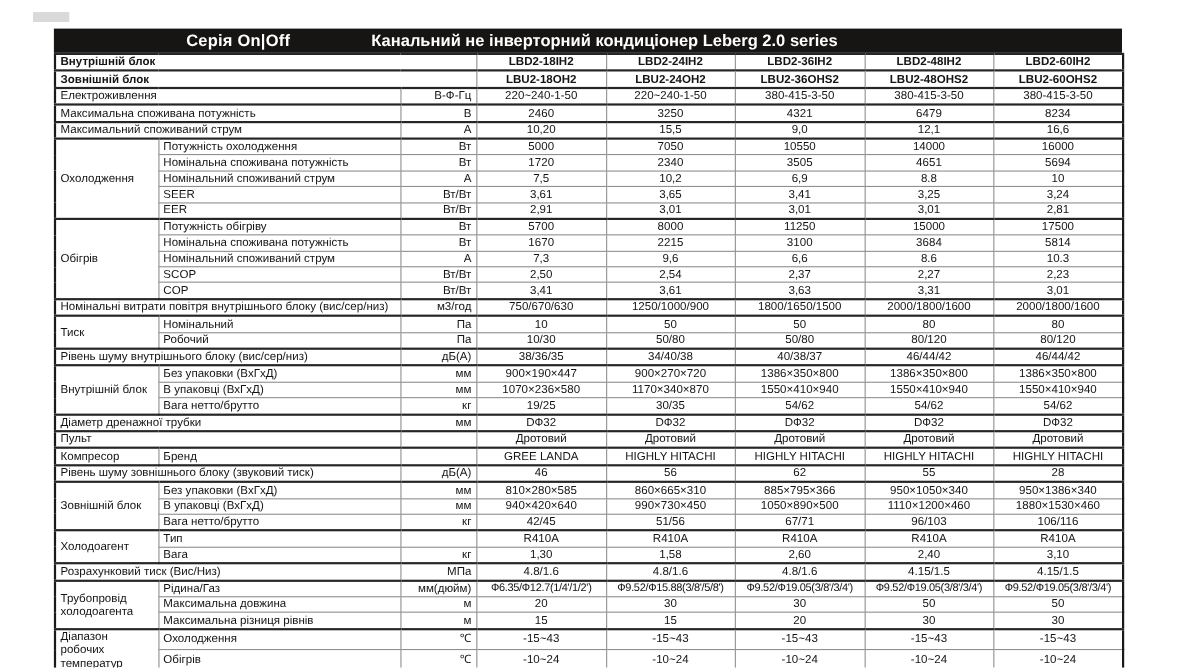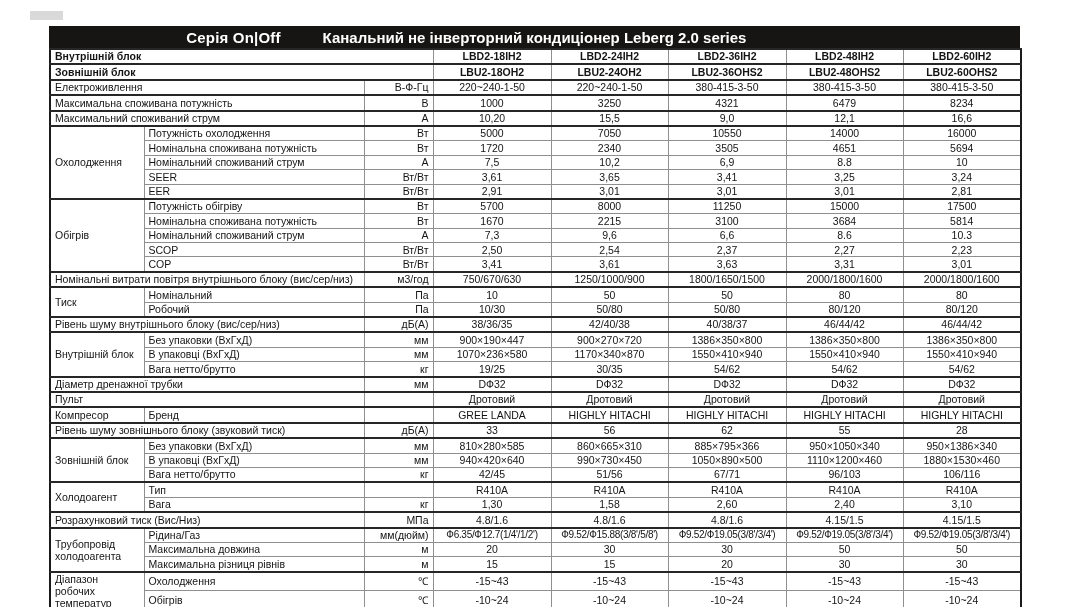--- a/index.html
+++ b/index.html
@@ -1,21 +1,21 @@
 <!DOCTYPE html>
 <html><head>
 <meta charset="utf-8">
 <style>
   html,body{margin:0;padding:0;background:#fff;}
   .page{position:relative;width:1075px;height:607px;background:#ffffff;font-family:"Liberation Sans",sans-serif;overflow:hidden;}
   .artifact{position:absolute;left:30px;top:11px;width:33px;height:9px;background:#d9d9d9;}
   .sheet{position:absolute;left:49px;top:26px;width:971px;}
   .bar{position:relative;height:22px;background:#171513;color:#ffffff;font-weight:bold;}
-  .series{position:absolute;left:0;top:0;width:335px;height:22px;display:flex;align-items:center;justify-content:center;font-size:15px;letter-spacing:.2px;padding-left:17px;}
-  .title{position:absolute;left:0;top:0;width:100%;height:22px;display:flex;align-items:center;justify-content:center;font-size:15px;}
+  .series{position:absolute;left:0;top:0;width:335px;height:22px;display:flex;align-items:center;justify-content:center;font-size:15px;letter-spacing:.2px;}
+  .title{position:absolute;left:15px;top:0;width:100%;height:22px;display:flex;align-items:center;justify-content:center;font-size:15px;}
   table{border-collapse:collapse;table-layout:fixed;width:971px;border:2px solid #1a1a1a;border-top:none;}
   td{border:1px solid #8f8f8f;height:13.4px;font-size:10.5px;color:#141414;padding:0 4px;line-height:1;white-space:nowrap;overflow:hidden;}
   .group-cell{white-space:normal;line-height:1.15;text-align:left;vertical-align:middle;}
   .label-cell{text-align:left;}
   .unit-cell{text-align:right;}
   .value-cell{text-align:center;padding:0 1px;}
   tr.thick td{border-top:2px solid #262626;}
   tr.model-row td{font-weight:bold;}
   tr.small .value-cell{font-size:10px;letter-spacing:-0.3px;}
 </style>
@@ -62,21 +62,21 @@
             <td class="unit-cell">В-Ф-Гц</td>
             <td class="value-cell">220~240-1-50</td>
             <td class="value-cell">220~240-1-50</td>
             <td class="value-cell">380-415-3-50</td>
             <td class="value-cell">380-415-3-50</td>
             <td class="value-cell">380-415-3-50</td>
           </tr>
           <tr class="thick">
             <td class="label-cell" colspan="2">Максимальна споживана потужність</td>
             <td class="unit-cell">В</td>
-            <td class="value-cell">1000</td>
+            <td class="value-cell">2460</td>
             <td class="value-cell">3250</td>
             <td class="value-cell">4321</td>
             <td class="value-cell">6479</td>
             <td class="value-cell">8234</td>
           </tr>
           <tr class="thick">
             <td class="label-cell" colspan="2">Максимальний споживаний струм</td>
             <td class="unit-cell">А</td>
             <td class="value-cell">10,20</td>
             <td class="value-cell">15,5</td>
@@ -201,21 +201,21 @@
             <td class="value-cell">10/30</td>
             <td class="value-cell">50/80</td>
             <td class="value-cell">50/80</td>
             <td class="value-cell">80/120</td>
             <td class="value-cell">80/120</td>
           </tr>
           <tr class="thick">
             <td class="label-cell" colspan="2">Рівень шуму внутрішнього блоку (вис/сер/низ)</td>
             <td class="unit-cell">дБ(А)</td>
             <td class="value-cell">38/36/35</td>
-            <td class="value-cell">42/40/38</td>
+            <td class="value-cell">34/40/38</td>
             <td class="value-cell">40/38/37</td>
             <td class="value-cell">46/44/42</td>
             <td class="value-cell">46/44/42</td>
           </tr>
           <tr class="thick">
             <td class="group-cell" rowspan="3">Внутрішній блок</td>
             <td class="label-cell">Без упаковки (ВхГхД)</td>
             <td class="unit-cell">мм</td>
             <td class="value-cell">900×190×447</td>
             <td class="value-cell">900×270×720</td>
@@ -265,21 +265,21 @@
             <td class="unit-cell"></td>
             <td class="value-cell">GREE LANDA</td>
             <td class="value-cell">HIGHLY HITACHI</td>
             <td class="value-cell">HIGHLY HITACHI</td>
             <td class="value-cell">HIGHLY HITACHI</td>
             <td class="value-cell">HIGHLY HITACHI</td>
           </tr>
           <tr class="thick">
             <td class="label-cell" colspan="2">Рівень шуму зовнішнього блоку (звуковий тиск)</td>
             <td class="unit-cell">дБ(А)</td>
-            <td class="value-cell">33</td>
+            <td class="value-cell">46</td>
             <td class="value-cell">56</td>
             <td class="value-cell">62</td>
             <td class="value-cell">55</td>
             <td class="value-cell">28</td>
           </tr>
           <tr class="thick">
             <td class="group-cell" rowspan="3">Зовнішній блок</td>
             <td class="label-cell">Без упаковки (ВхГхД)</td>
             <td class="unit-cell">мм</td>
             <td class="value-cell">810×280×585</td>

